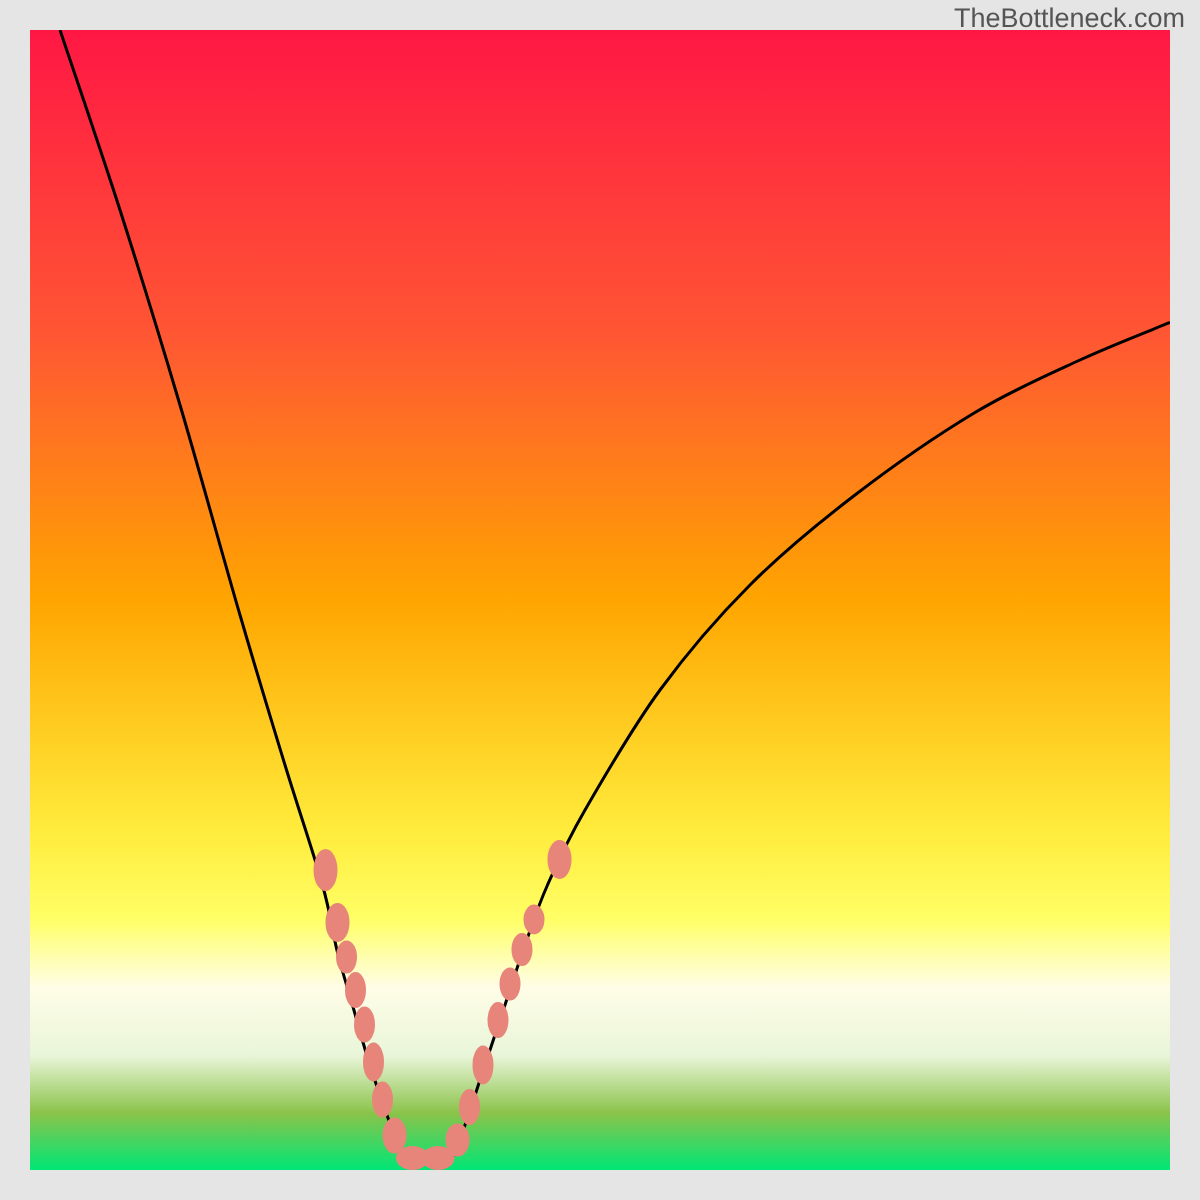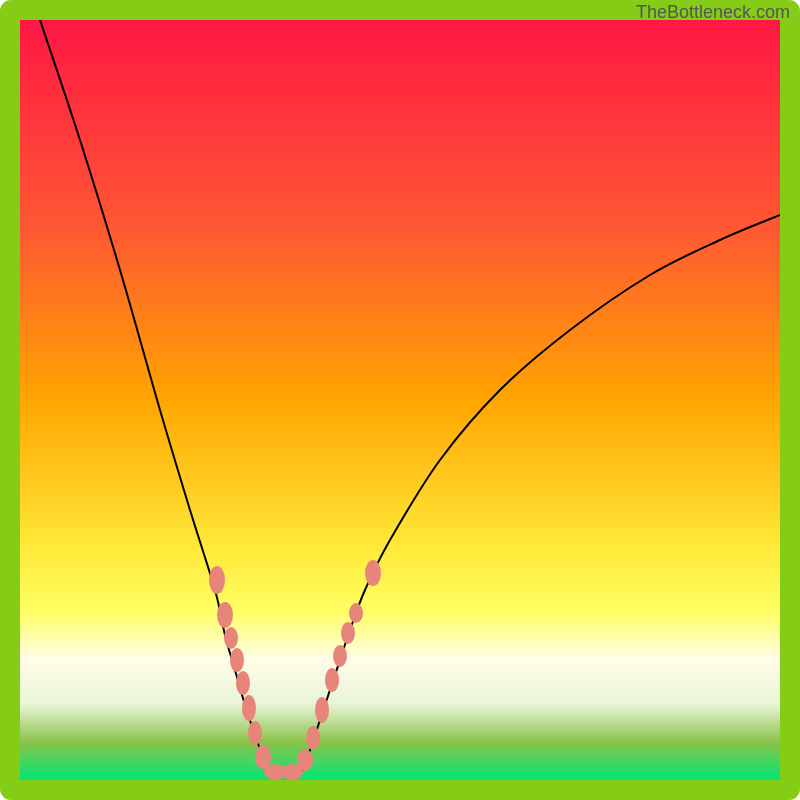--- a/index.html
+++ b/index.html
@@ -10,22 +10,21 @@
       position: relative;
       overflow: hidden;
       font-family: Arial, sans-serif;
     }
     .outer-frame {
       position: absolute;
       top: 0;
       left: 0;
       width: 800px;
       height: 800px;
-      background: #84cc16;
-      border-radius: 11px;
+      background: #e5e5e5;
     }
     .gradient-area {
       position: absolute;
       top: 20px;
       left: 20px;
       width: 760px;
       height: 760px;
     }
     .attribution {
       position: absolute;

